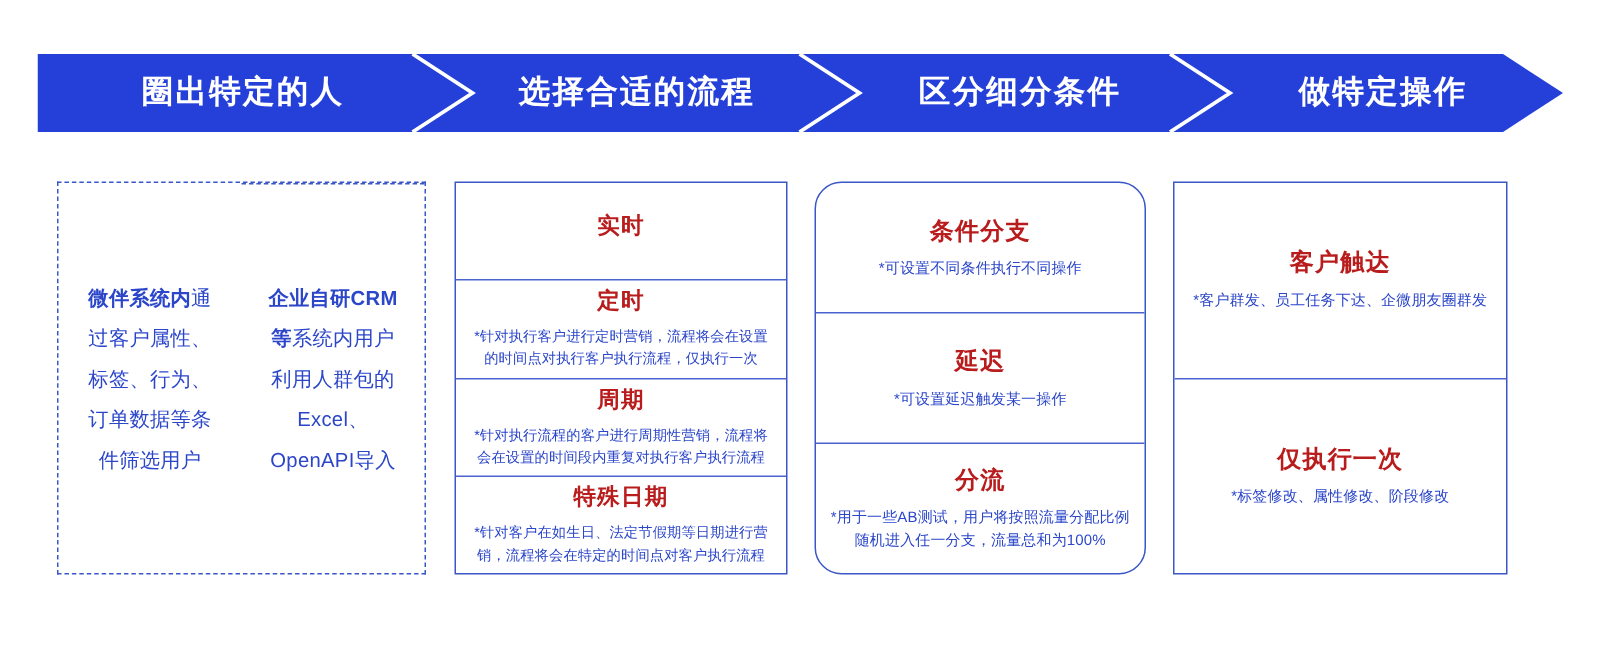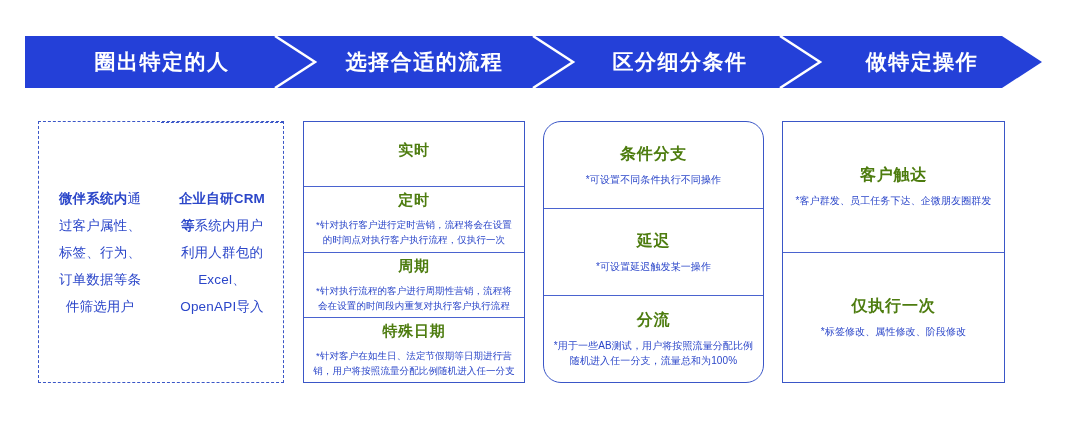--- a/index.html
+++ b/index.html
@@ -104,21 +104,21 @@
     align-items: center;
     justify-content: center;
     box-sizing: border-box;
     padding: 4px 8px;
     text-align: center;
   }
   .cell + .cell {
     border-top: 1.3px solid #4a63cf;
   }
   .cell-title {
-    color: #4d7c0f;
+    color: #b91c1c;
     font-weight: 700;
     font-size: 15px;
     letter-spacing: 0.8px;
     margin-bottom: 7px;
   }
   .cell-desc {
     color: #2b46c9;
     font-size: 9.5px;
     line-height: 15px;
     letter-spacing: 0.1px;
@@ -178,21 +178,21 @@
     <div class="cell">
       <div class="cell-title">定时</div>
       <div class="cell-desc">*针对执行客户进行定时营销，流程将会在设置的时间点对执行客户执行流程，仅执行一次</div>
     </div>
     <div class="cell">
       <div class="cell-title">周期</div>
       <div class="cell-desc">*针对执行流程的客户进行周期性营销，流程将会在设置的时间段内重复对执行客户执行流程</div>
     </div>
     <div class="cell">
       <div class="cell-title">特殊日期</div>
-      <div class="cell-desc">*针对客户在如生日、法定节假期等日期进行营销，用户将按照流量分配比例随机进入任一分支</div>
+      <div class="cell-desc">*针对客户在如生日、法定节假期等日期进行营销，流程将会在特定的时间点对客户执行流程</div>
     </div>
   </div>
 
   <div class="column col3 solid">
     <div class="cell">
       <div class="cell-title">条件分支</div>
       <div class="cell-desc">*可设置不同条件执行不同操作</div>
     </div>
     <div class="cell">
       <div class="cell-title">延迟</div>

